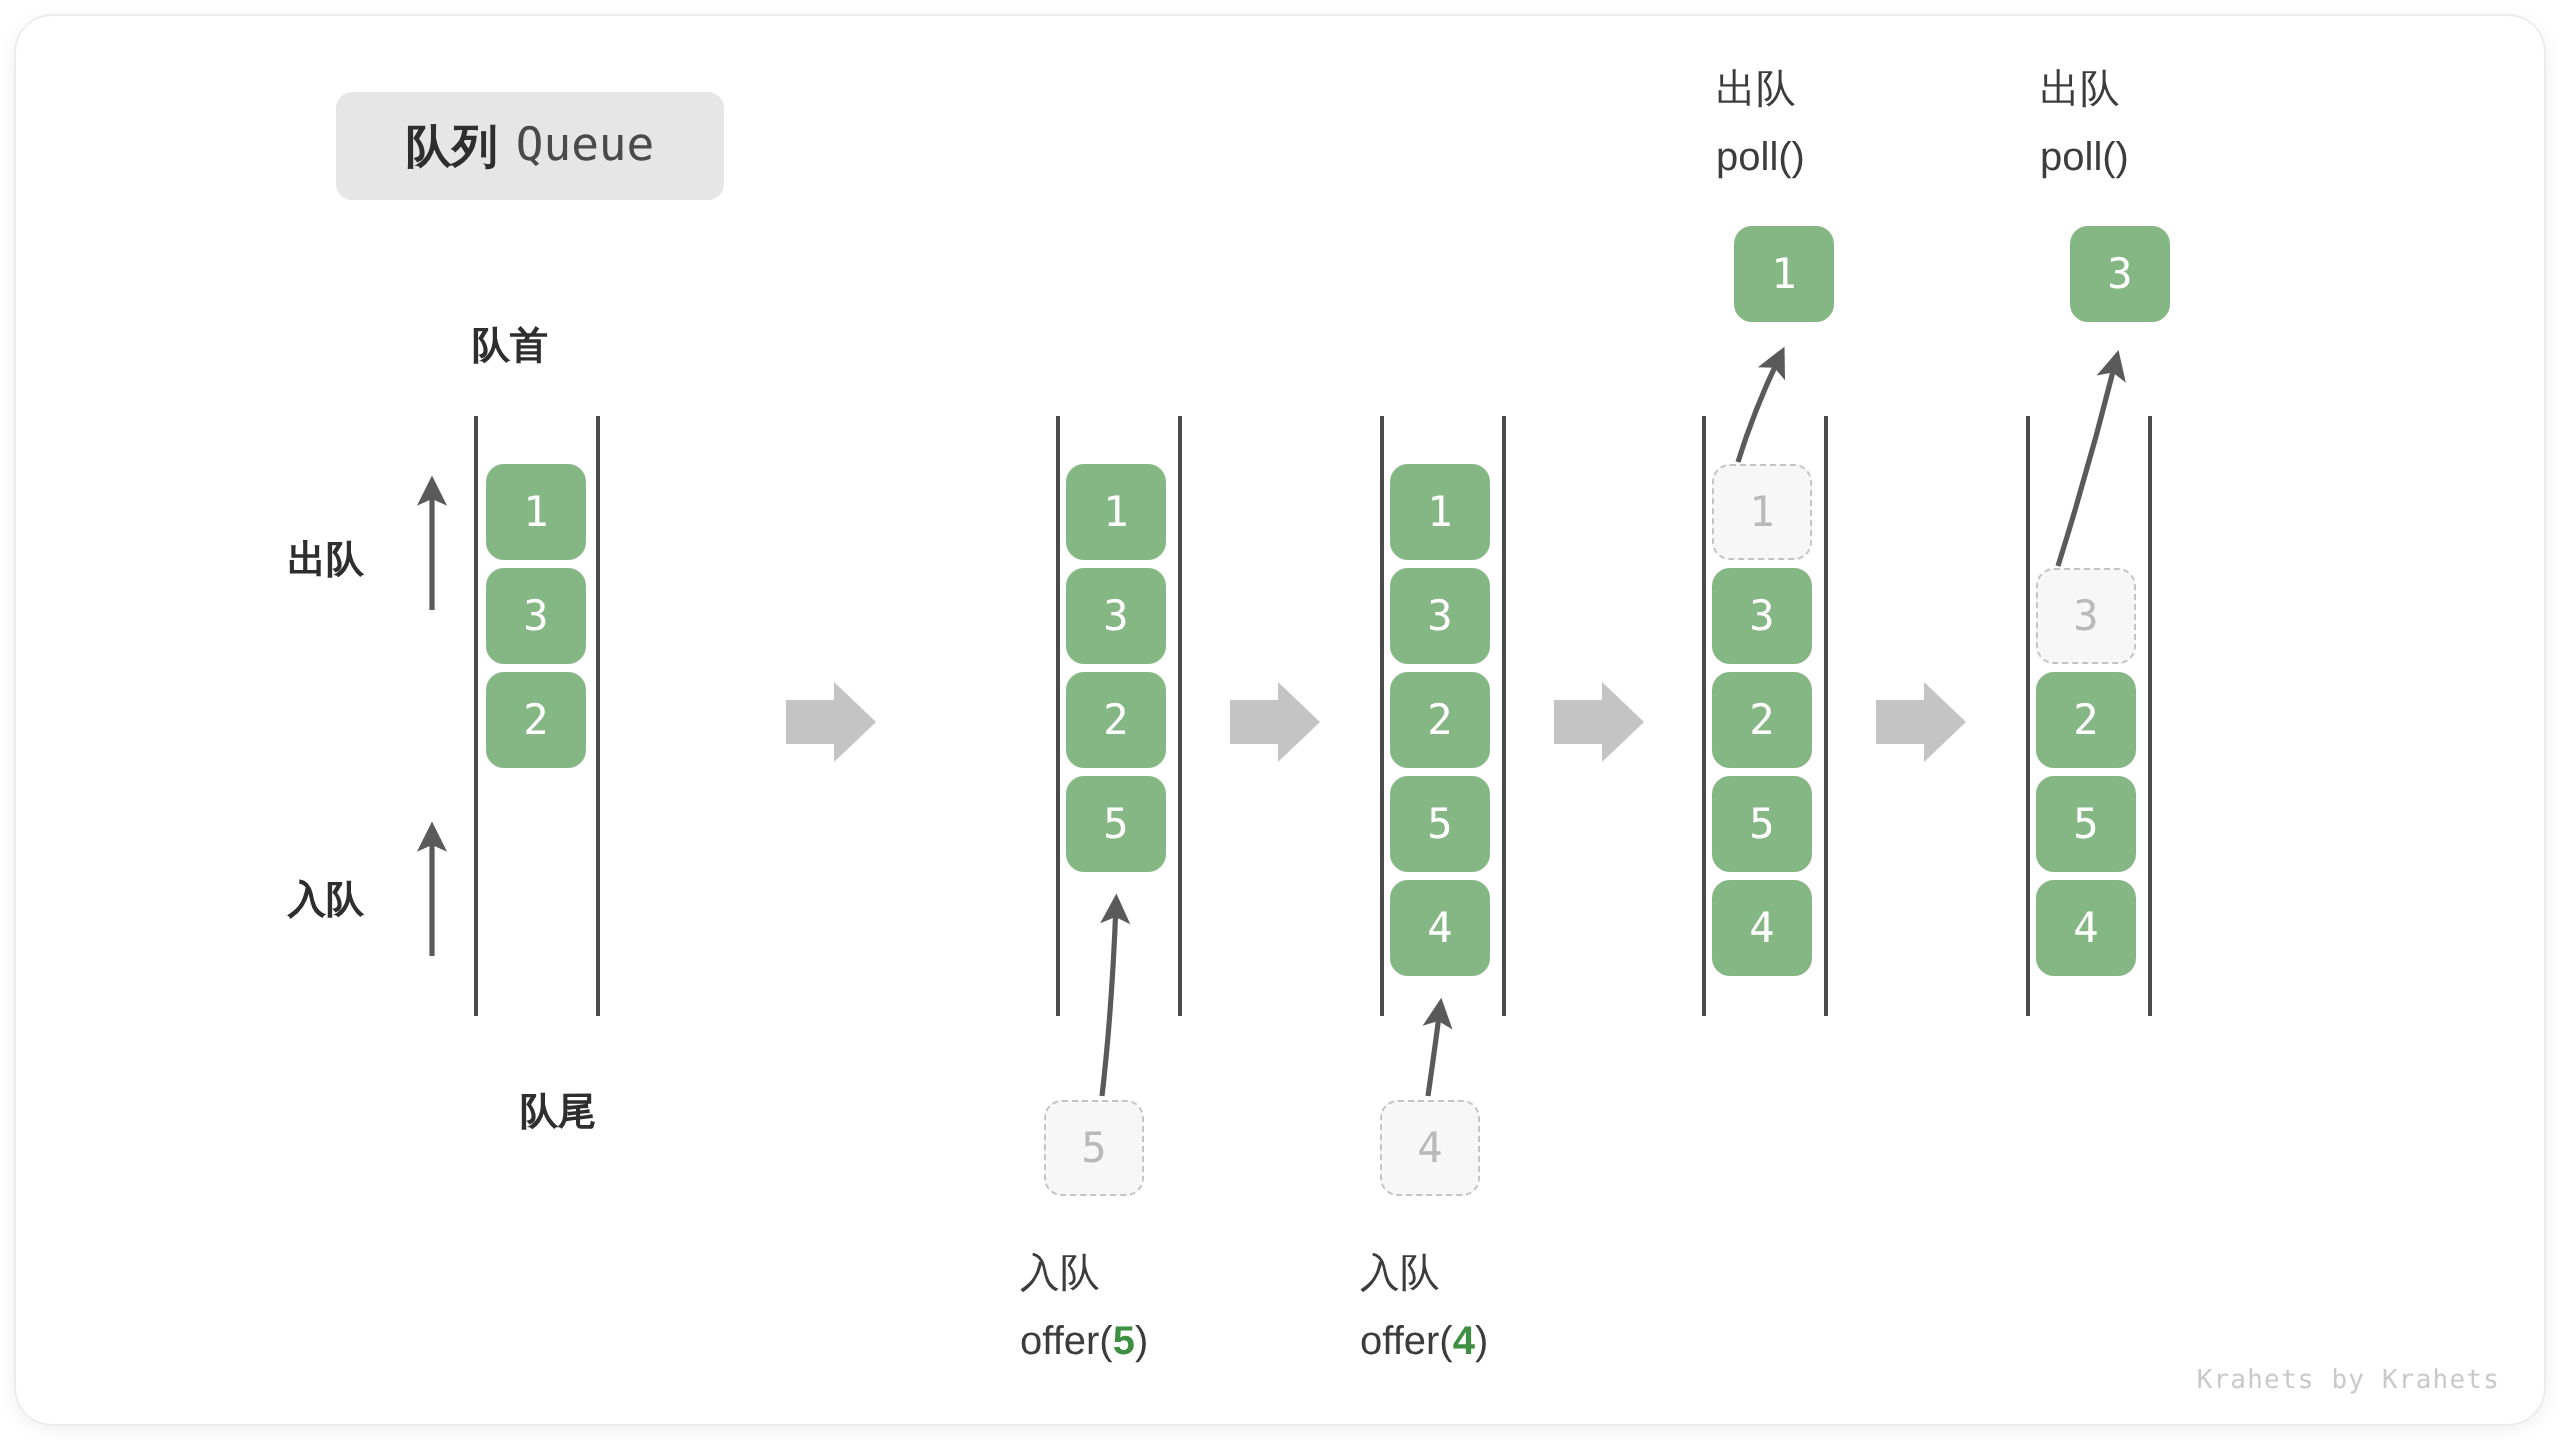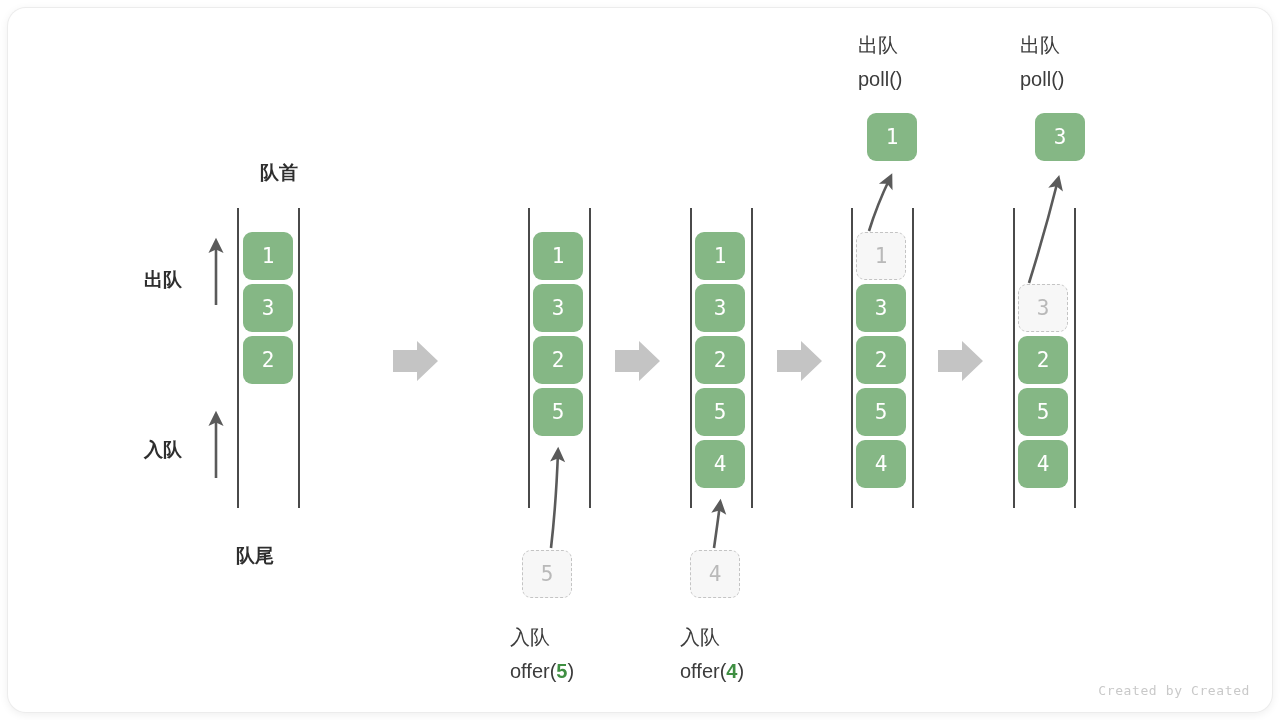--- a/index.html
+++ b/index.html
@@ -124,23 +124,27 @@
     font-family: "DejaVu Sans Mono", "Liberation Mono", monospace;
     white-space: nowrap;
   }
 </style>
 </head>
 <body>
 
 <div id="stage">
   <div class="card"></div>
 
-
-  <div class="abs cn-bold" style="left:236px; top:160px; width:62px; text-align:right;">队首</div>
-  <div class="abs cn-bold" style="left:236px; top:543px; width:62px; text-align:left;">队尾</div>
+  <div class="abs title-pill">
+    <span class="title-cn">队列</span>
+    <span class="title-en">Queue</span>
+  </div>
+
+  <div class="abs cn-bold" style="left:236px; top:160px; width:62px; text-align:left;">队首</div>
+  <div class="abs cn-bold" style="left:236px; top:543px; width:62px; text-align:right;">队尾</div>
 
   <div class="abs cn-bold" style="left:144px; top:267px;">出队</div>
   <div class="abs cn-bold" style="left:144px; top:437px;">入队</div>
 
   <div class="abs rail" style="left:237px; top:208px; height:300px;"></div>
   <div class="abs rail" style="left:298px; top:208px; height:300px;"></div>
 
   <div class="abs box filled" style="left:243px; top:232px;">1</div>
   <div class="abs box filled" style="left:243px; top:284px;">3</div>
   <div class="abs box filled" style="left:243px; top:336px;">2</div>
@@ -244,14 +248,14 @@
 
     <g>
       <path d="M869,231 Q877,205 890,178" stroke="#5a5a5a" stroke-width="2.6" fill="none" marker-end="url(#ah-dark)"></path>
     </g>
 
     <g>
       <path d="M1029,283 Q1045,232 1058,180" stroke="#5a5a5a" stroke-width="2.6" fill="none" marker-end="url(#ah-dark)"></path>
     </g>
   </svg>
 
-  <div class="abs credit">Created by Created</div>
+  <div class="abs credit">Krahets by Krahets</div>
 </div>
 
 </body></html>

